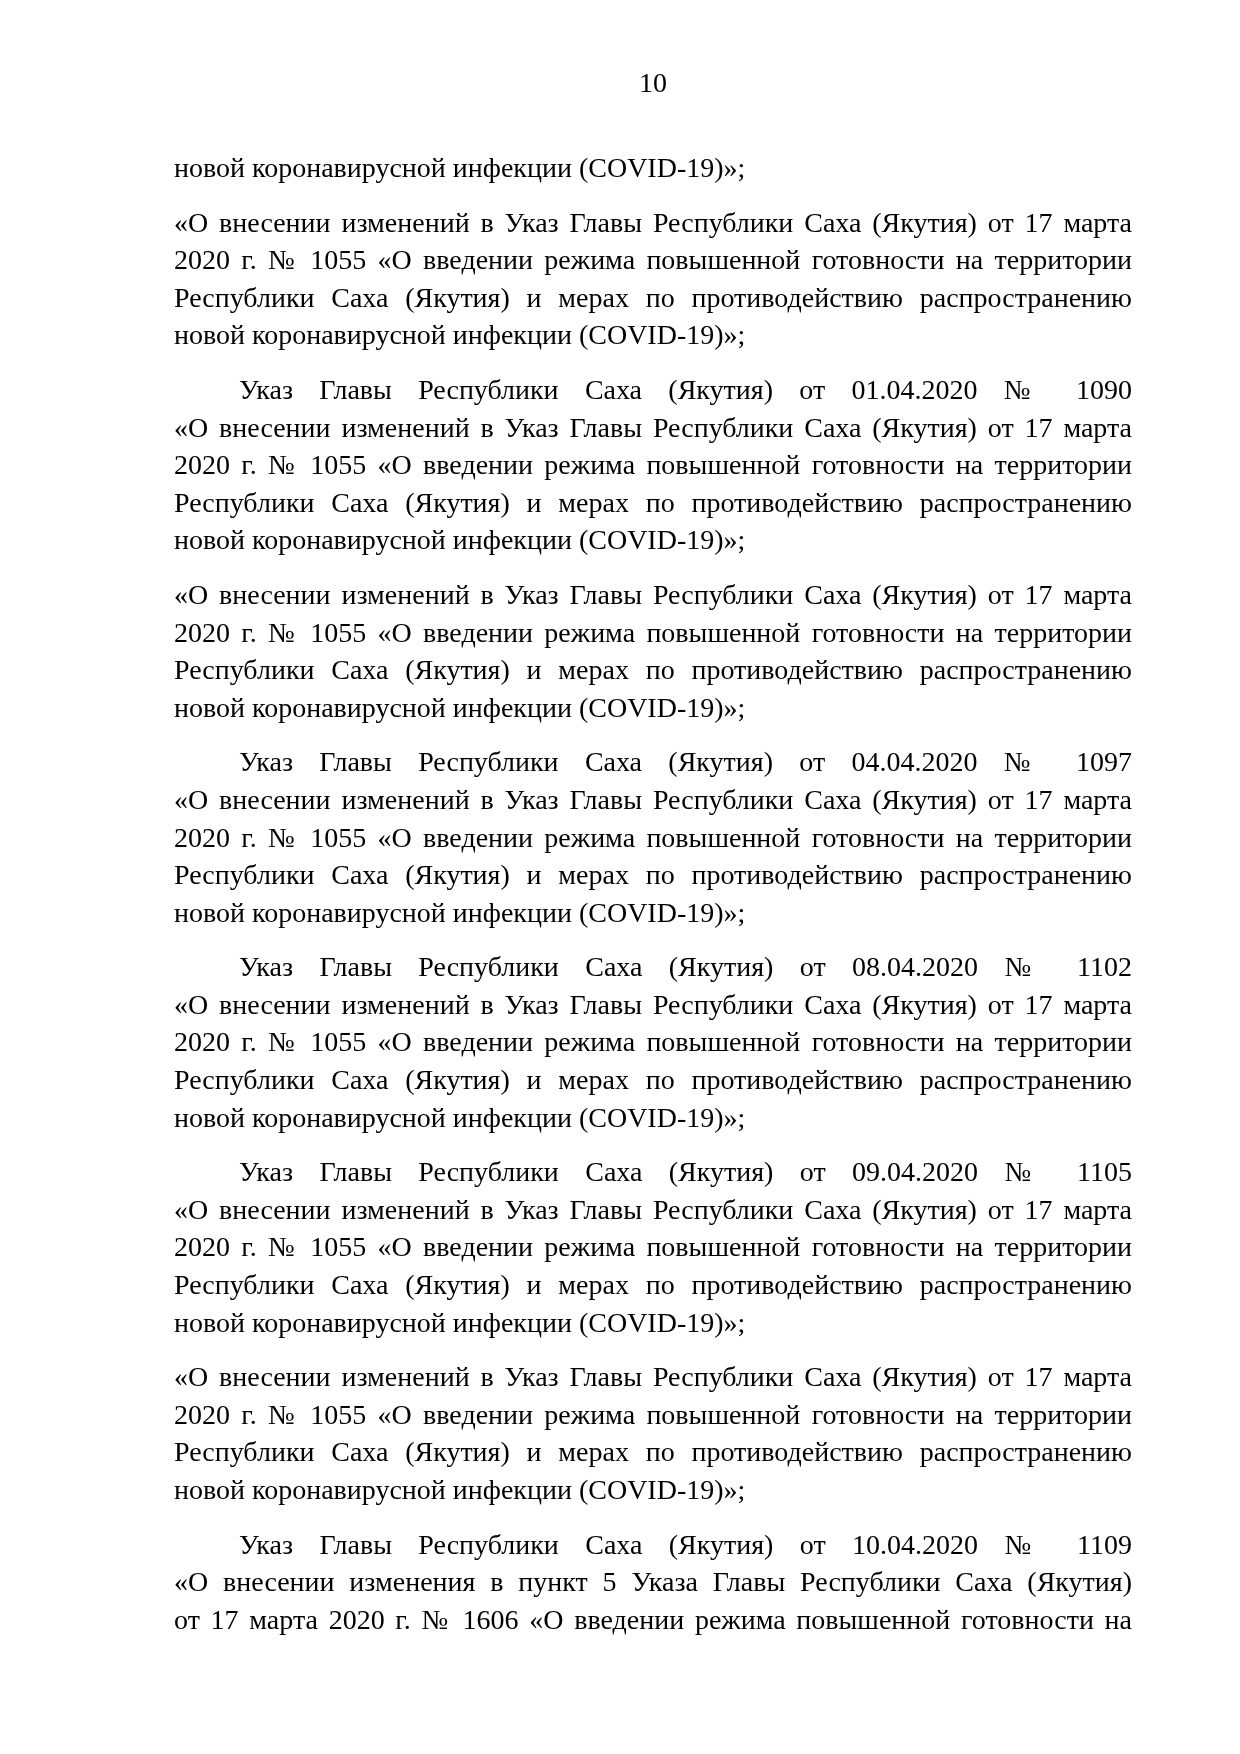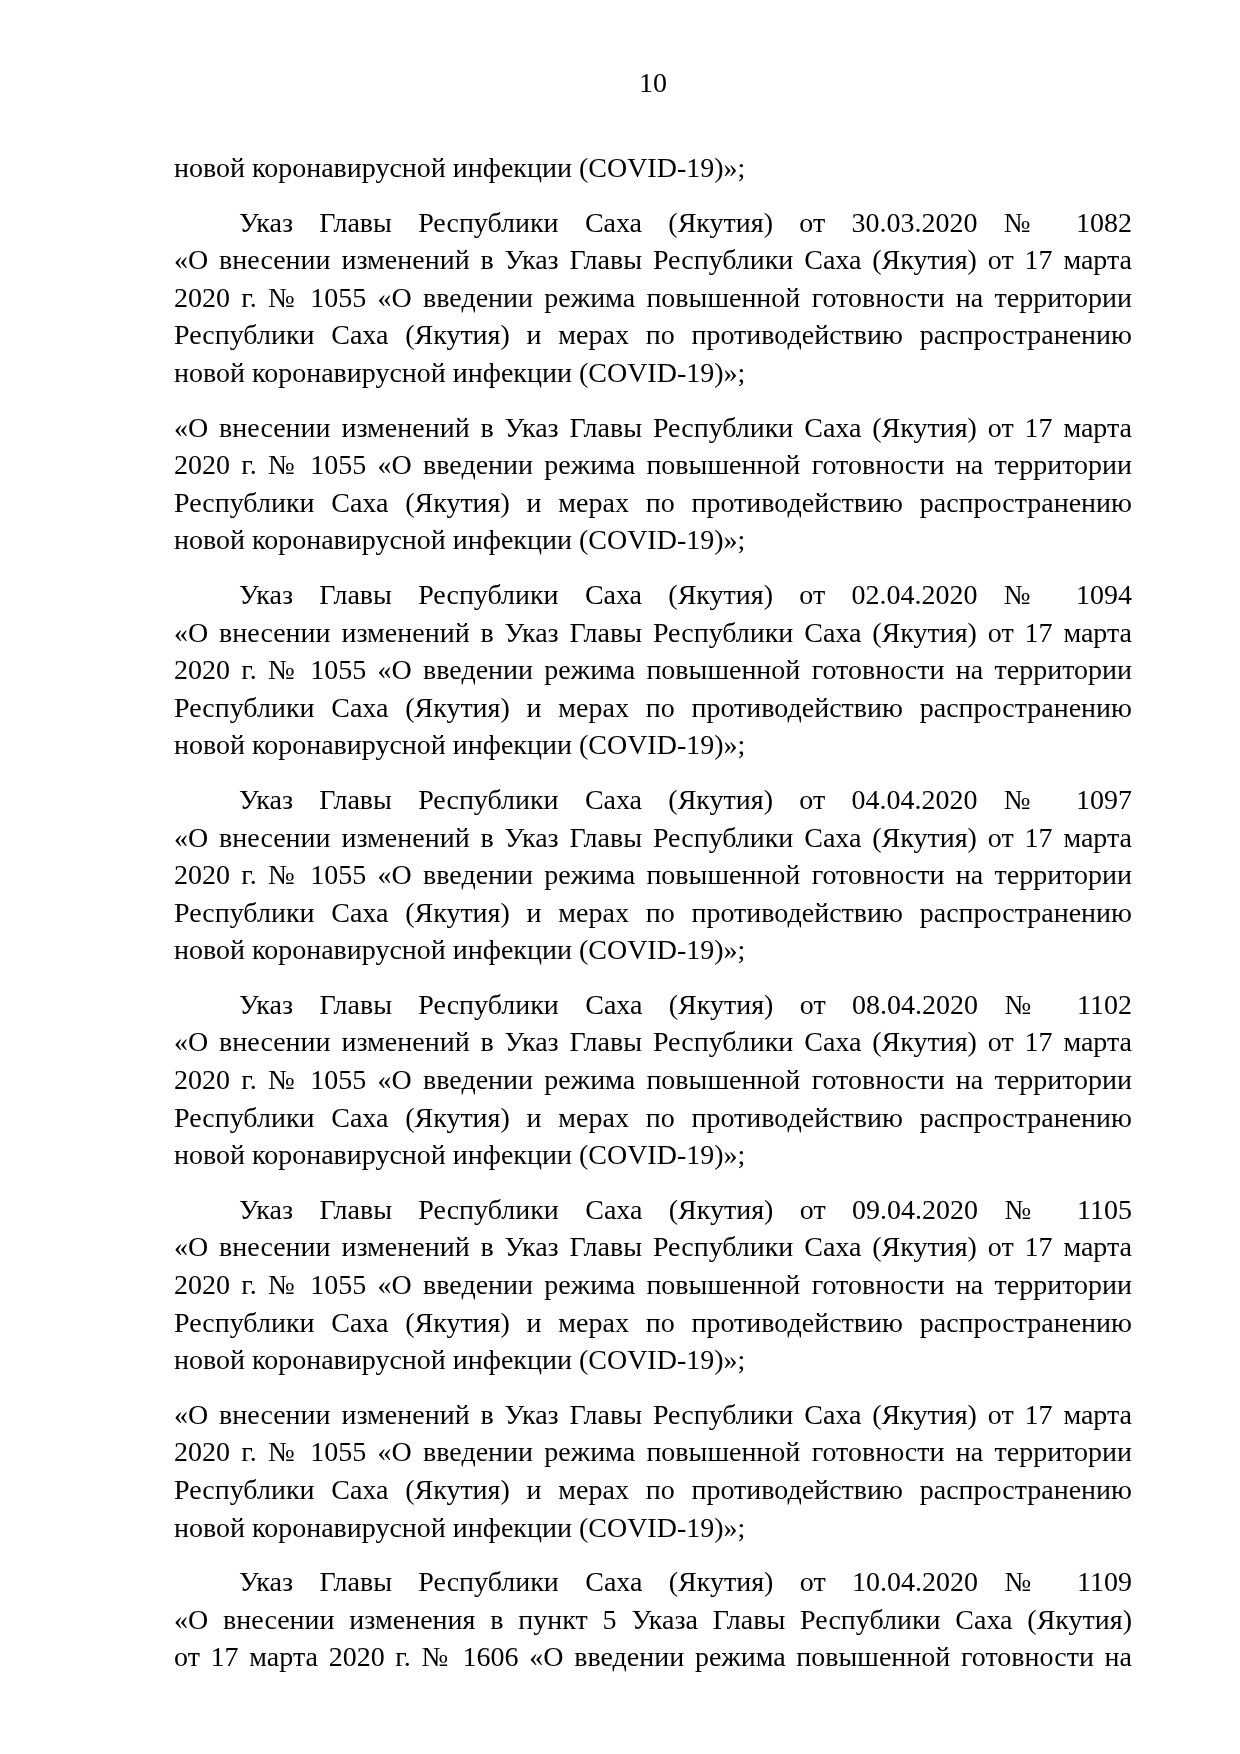--- a/index.html
+++ b/index.html
@@ -55,36 +55,35 @@
 
   <div class="page-number">10</div>
 
   <div class="content">
 
     <p class="para">
       <span class="line end">новой коронавирусной инфекции (COVID-19)»;</span>
     </p>
 
     <p class="para">
-      <span class="line indent">Указ Главы Республики Саха (Якутия) от 30.03.2020 №&nbsp;1082</span>
       <span class="line">«О внесении изменений в Указ Главы Республики Саха (Якутия) от 17 марта</span>
       <span class="line">2020 г. № 1055 «О введении режима повышенной готовности на территории</span>
       <span class="line">Республики Саха (Якутия) и мерах по противодействию распространению</span>
       <span class="line end">новой коронавирусной инфекции (COVID-19)»;</span>
     </p>
 
     <p class="para">
+      <span class="line indent">Указ Главы Республики Саха (Якутия) от 01.04.2020 №&nbsp;1090</span>
       <span class="line">«О внесении изменений в Указ Главы Республики Саха (Якутия) от 17 марта</span>
       <span class="line">2020 г. № 1055 «О введении режима повышенной готовности на территории</span>
       <span class="line">Республики Саха (Якутия) и мерах по противодействию распространению</span>
       <span class="line end">новой коронавирусной инфекции (COVID-19)»;</span>
     </p>
 
     <p class="para">
-      <span class="line indent">Указ Главы Республики Саха (Якутия) от 02.04.2020 №&nbsp;1094</span>
       <span class="line">«О внесении изменений в Указ Главы Республики Саха (Якутия) от 17 марта</span>
       <span class="line">2020 г. № 1055 «О введении режима повышенной готовности на территории</span>
       <span class="line">Республики Саха (Якутия) и мерах по противодействию распространению</span>
       <span class="line end">новой коронавирусной инфекции (COVID-19)»;</span>
     </p>
 
     <p class="para">
       <span class="line indent">Указ Главы Республики Саха (Якутия) от 04.04.2020 №&nbsp;1097</span>
       <span class="line">«О внесении изменений в Указ Главы Республики Саха (Якутия) от 17 марта</span>
       <span class="line">2020 г. № 1055 «О введении режима повышенной готовности на территории</span>

